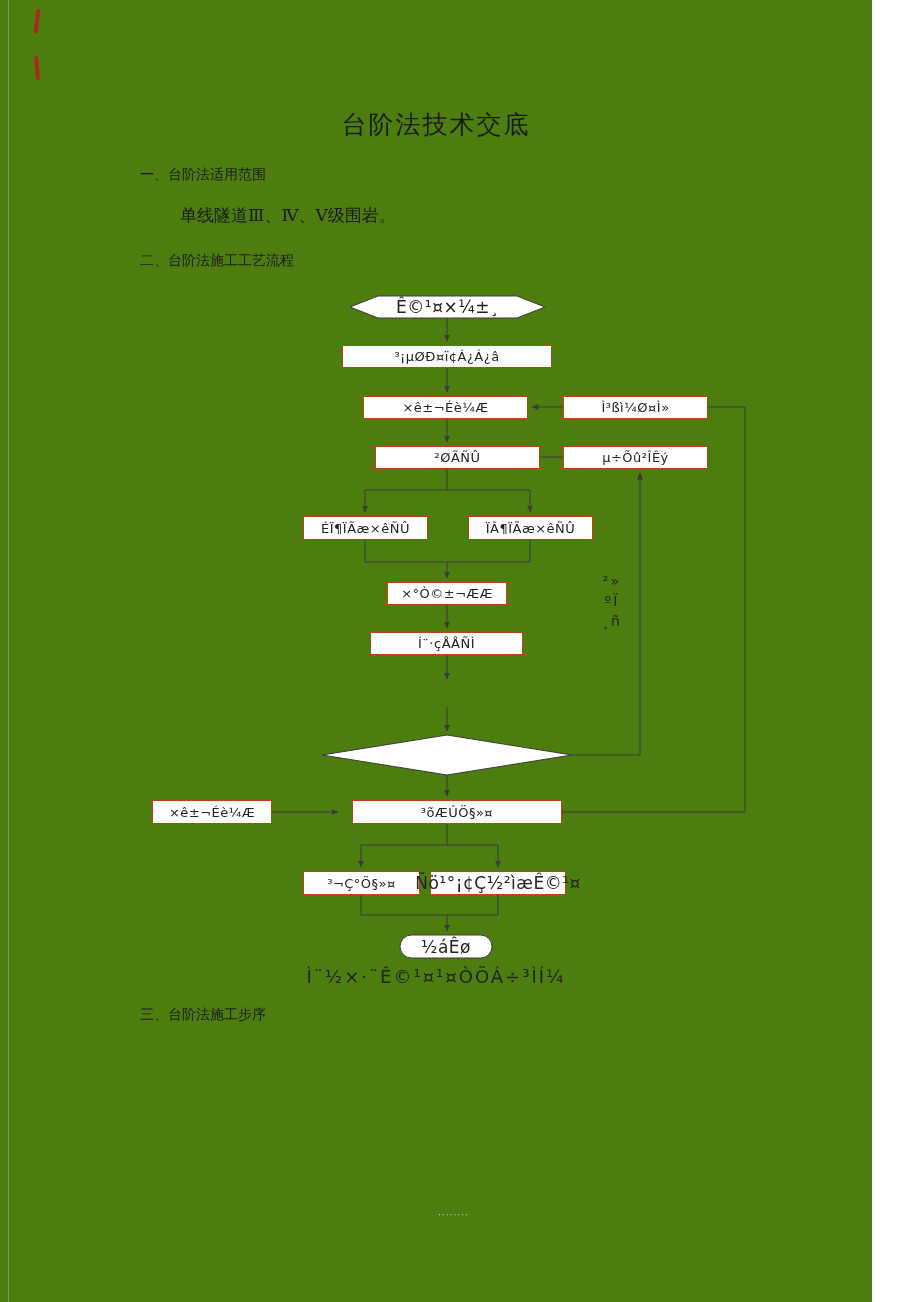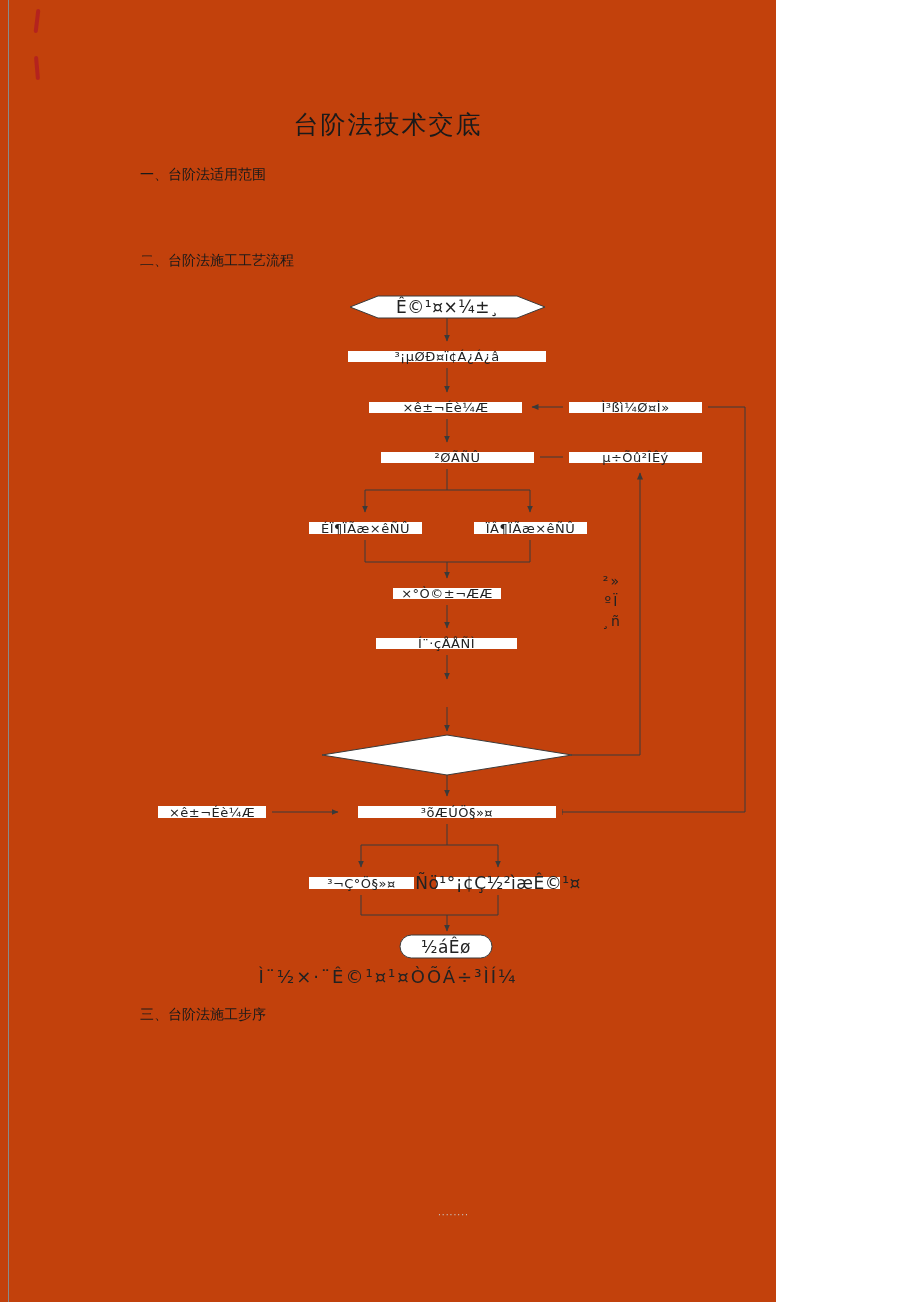--- a/index.html
+++ b/index.html
@@ -1,31 +1,31 @@
 <!DOCTYPE html>
 <html><head>
 <meta charset="utf-8">
 <style>
   html,body{margin:0;padding:0;background:#ffffff;}
-  .page{position:relative;width:776px;height:1302px;background:#c2410c;overflow:hidden;
+  .page{position:relative;width:872px;height:1302px;background:#4d7c0f;overflow:hidden;
         font-family:"Liberation Serif","DejaVu Serif",serif;color:#1a1a1a;}
   .edge-line{position:absolute;top:0;bottom:0;width:1px;background:#8a8a8a;}
   .edge-line.left{left:8px;}
   .edge-line.right{left:911px;}
   .red-mark{position:absolute;width:4px;background:#b22020;border-radius:2px;opacity:.9;}
   .red-mark.m1{left:35px;top:9px;height:24px;transform:rotate(7deg);}
   .red-mark.m2{left:35px;top:56px;height:24px;transform:rotate(-5deg);}
   .title{position:absolute;left:0;right:0;top:108px;margin:0;text-align:center;
          font-size:25px;font-weight:500;letter-spacing:2px;}
   .heading{position:absolute;left:140px;font-size:14px;white-space:nowrap;text-align:center;}
   .body-text{position:absolute;left:180px;font-size:17px;white-space:nowrap;}
   .caption{position:absolute;left:0;right:0;top:966px;text-align:center;
            font-family:"DejaVu Sans",sans-serif;font-size:18px;letter-spacing:2px;color:#222;}
   .flow-svg{position:absolute;left:0;top:0;z-index:1;}
-  .fbox{position:absolute;z-index:2;box-sizing:border-box;border:6px solid #c2410c;background:#fff;
+  .fbox{position:absolute;z-index:2;box-sizing:border-box;border:1px solid #c2410c;background:#fff;
         display:flex;align-items:center;justify-content:center;white-space:nowrap;
         font-family:"DejaVu Sans",sans-serif;font-size:13px;letter-spacing:.5px;color:#222;}
   .ftext{position:absolute;z-index:2;display:flex;align-items:center;justify-content:center;white-space:nowrap;
          font-family:"DejaVu Sans",sans-serif;font-size:17px;letter-spacing:.5px;color:#222;}
   .fail-label{position:absolute;left:602px;top:571px;z-index:2;text-align:center;
               font-family:"DejaVu Sans",sans-serif;font-size:14px;letter-spacing:2px;
               line-height:20px;color:#222;}
   .watermark{position:absolute;left:438px;top:1210px;font-size:9px;color:#c9c9c9;
              font-family:"DejaVu Sans",sans-serif;letter-spacing:1px;}
 </style>
@@ -35,20 +35,21 @@
 <div class="page">
 
   <div class="edge-line left"></div>
   <div class="edge-line right"></div>
   <div class="red-mark m1"></div>
   <div class="red-mark m2"></div>
 
   <h1 class="title">台阶法技术交底</h1>
 
   <div class="heading" style="top:166px">一、台阶法适用范围</div>
+  <div class="body-text" style="top:204px">单线隧道Ⅲ、Ⅳ、Ⅴ级围岩。</div>
   <div class="heading" style="top:252px">二、台阶法施工工艺流程</div>
 
   <svg class="flow-svg" width="920" height="1302" viewBox="0 0 920 1302">
     <defs>
       <marker id="arr" markerUnits="userSpaceOnUse" markerWidth="10" markerHeight="10" refX="6.5" refY="3" orient="auto">
         <path d="M0,0 L7,3 L0,6 Z" fill="#3a3a3a"></path>
       </marker>
     </defs>
     <g stroke="#3a3a3a" stroke-width="1" fill="none">
 

